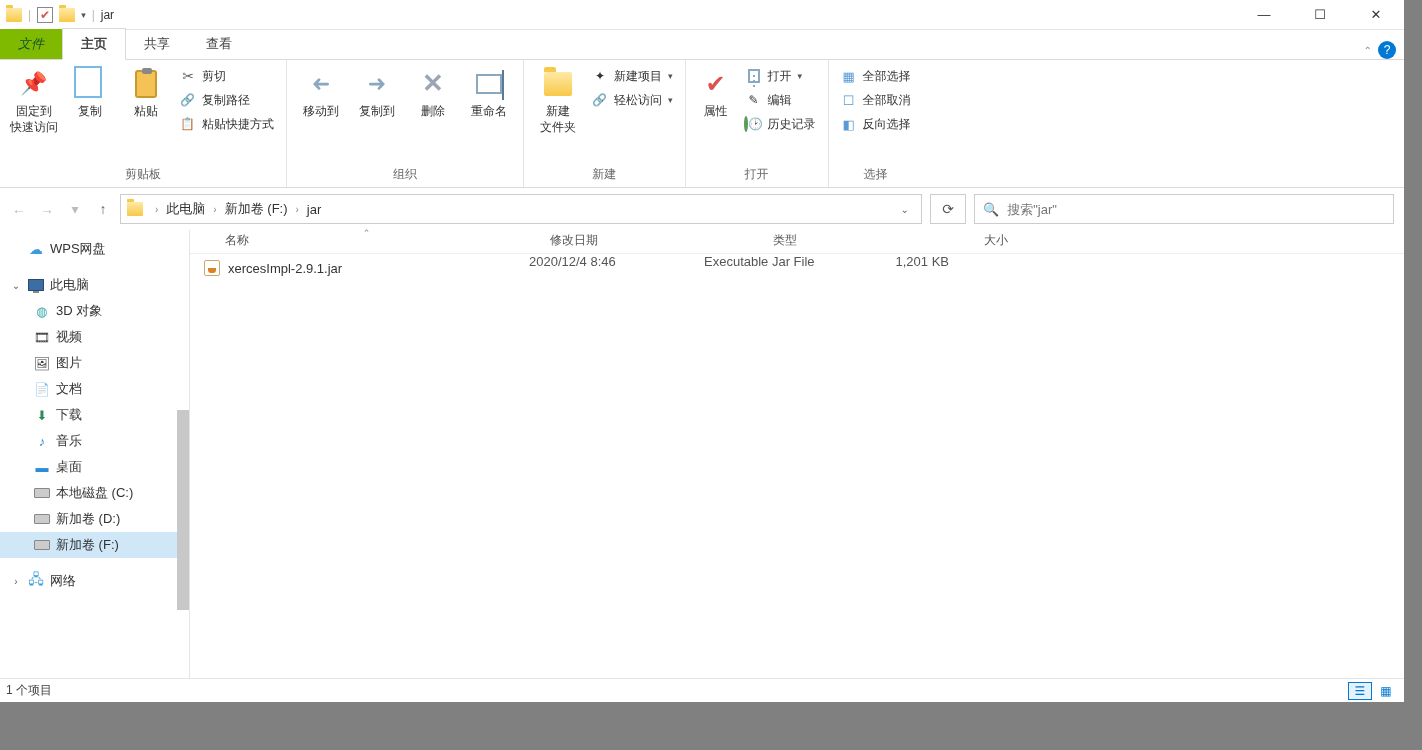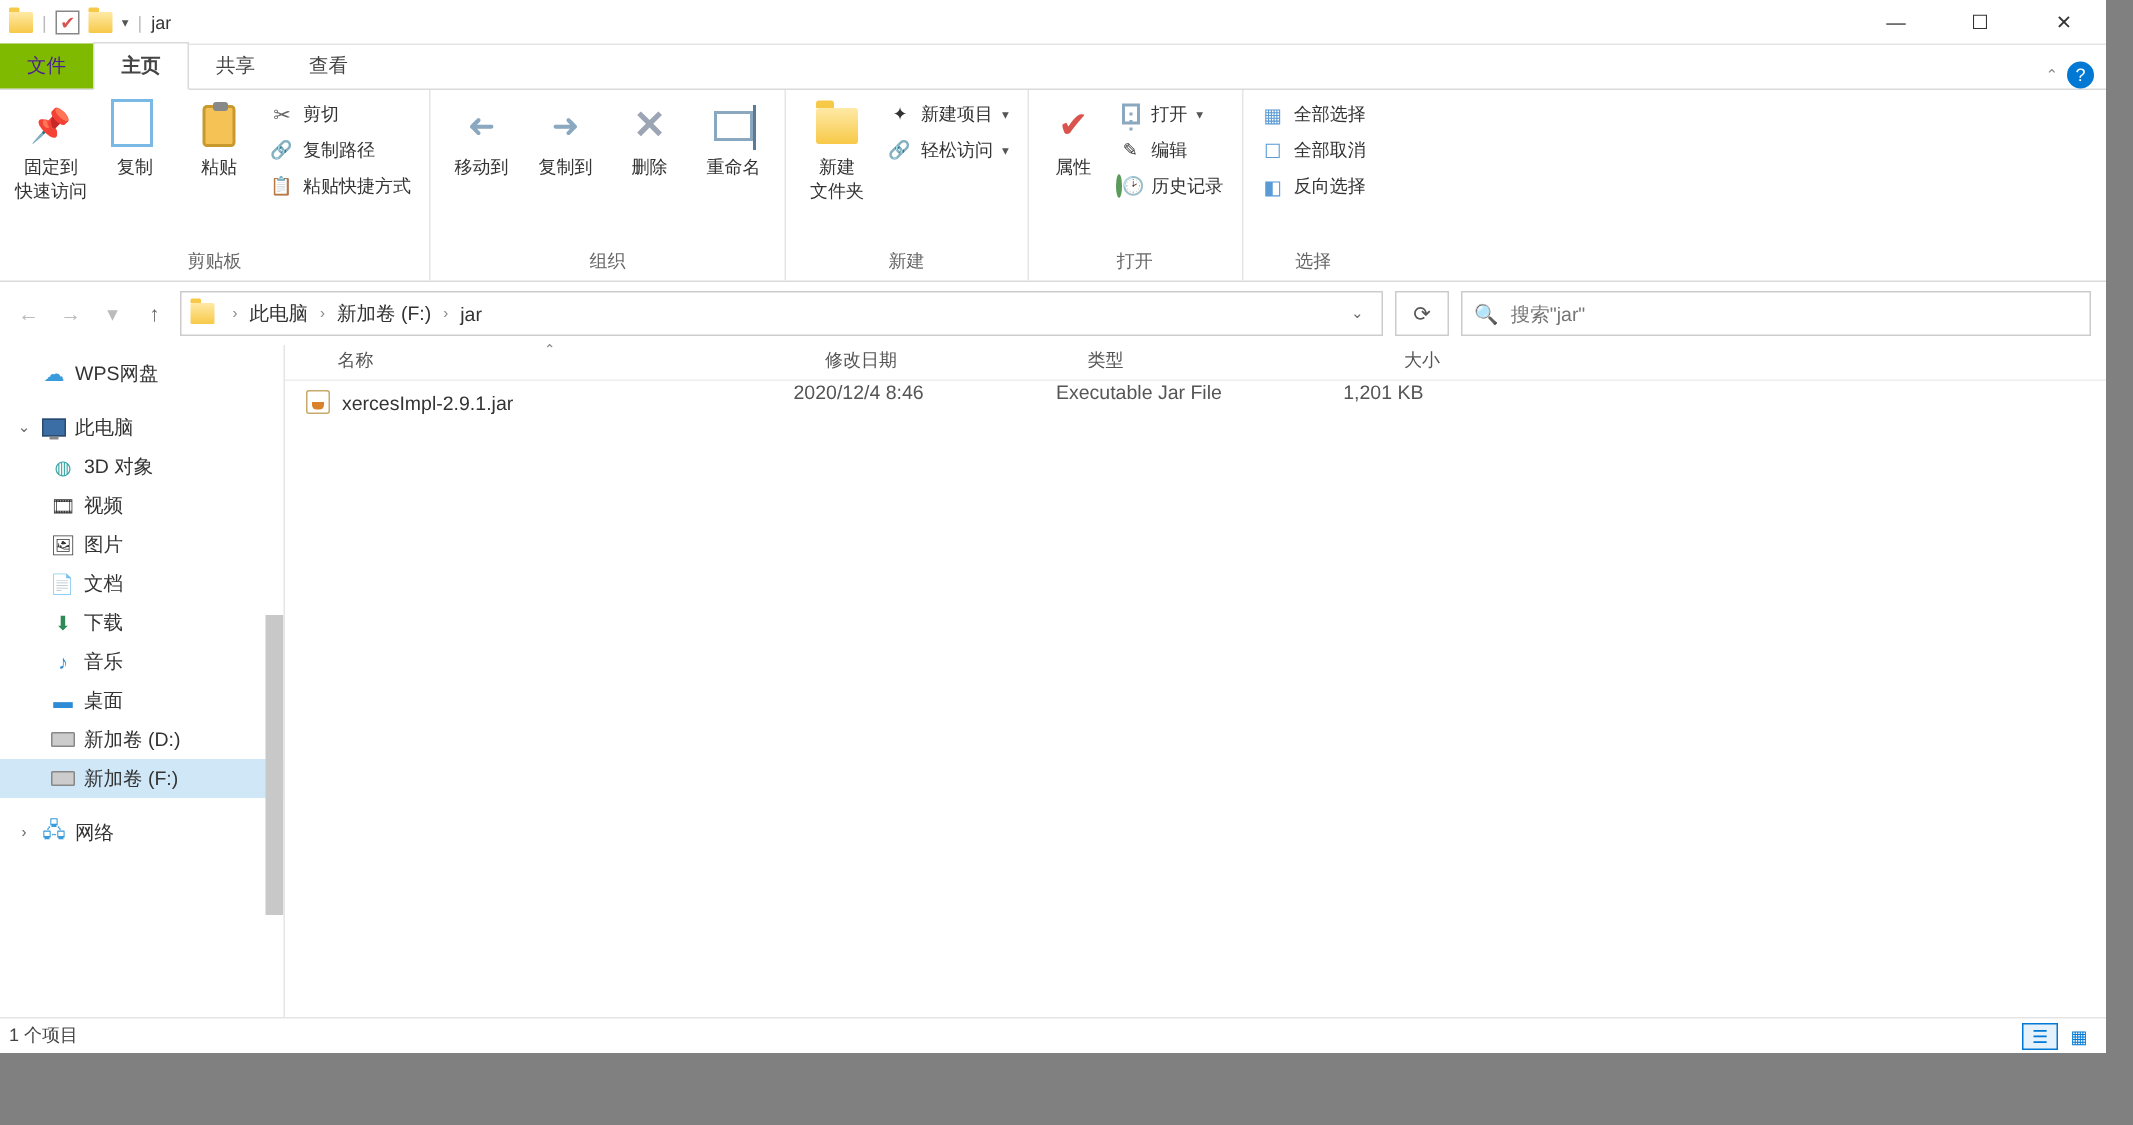--- a/index.html
+++ b/index.html
@@ -16,21 +16,21 @@
 .qat-icon.check { color: #d9534f; font-size: 12px; position:relative; }
 .qat-icon.check::after { content:"✔"; color:#d9534f; }
 .qat-icon.check::before { content:""; position:absolute; width:14px; height:14px; border:1px solid #888;}
 .dropdown-arrow { font-size: 9px; color: #555; }
 .win-controls { margin-left: auto; display: flex; }
 .win-btn { width: 56px; height: 30px; display: flex; align-items: center; justify-content: center; font-size: 13px; color: #333; }
 
 
 .tabs { height: 30px; display: flex; align-items: flex-end; background: #fff; border-bottom: 1px solid #dadada; }
 .tab { padding: 6px 18px; font-size: 13px; color: #444; cursor: pointer; }
-.tab.file { background: #7fba00; color: #4c1d95; }
+.tab.file { background: #7fba00; color: #14532d; font-style: italic; }
 .tab.active { border: 1px solid #dadada; border-bottom: 1px solid #fff; background: #fff; margin-bottom: -1px; font-weight: bold; }
 .tabs-right { margin-left: auto; display: flex; align-items: center; padding-right: 8px; gap: 6px; }
 .help-icon { width: 18px; height: 18px; border-radius: 50%; background: #0078d4; color: #fff; display: flex; align-items: center; justify-content: center; font-size: 12px; }
 .caret-up { font-size: 10px; color: #888; }
 
 
 .ribbon { height: 128px; display: flex; background: #fff; border-bottom: 1px solid #dadada; }
 .ribbon-group { display: flex; flex-direction: column; border-right: 1px solid #e5e5e5; padding: 4px 8px 2px; }
 .ribbon-group-body { flex: 1; display: flex; align-items: flex-start; gap: 4px; }
 .ribbon-group-label { text-align: center; font-size: 12px; color: #666; padding: 2px 0; }
@@ -63,21 +63,21 @@
 .tree-item.level2 { padding-left: 34px; }
 .tree-item.selected { background: #d0e7f8; }
 .tree-exp { width: 12px; font-size: 10px; color: #666; text-align:center;}
 .ico16 { width: 16px; height: 16px; display:inline-flex; align-items:center; justify-content:center;}
 
 .content { flex: 1; background: #fff; display:flex; flex-direction:column;}
 .col-headers { display: flex; height: 26px; align-items: center; font-size: 12px; color: #555; border-bottom: 1px solid #eee; padding-left: 14px;}
 .col { padding-right: 10px; }
 .col.name { width: 325px; margin-left: 21px; }
 .col.date { width: 175px; }
-.col.type { width: 155px; }
+.col.type { width: 155px; margin-left: 48px; }
 .col.size { width: 90px; text-align:right; }
 .sort-ind { text-align:center; color:#888; font-size:9px; margin-top:-2px;}
 .row { display: flex; height: 28px; font-size: 13px; color: #333; padding-left: 14px;}
 .cell.name { width: 325px; display:flex; align-items:center; gap:8px;}
 .cell.date { width: 175px; color:#555;}
 .cell.type { width: 155px; color:#555;}
 .cell.size { width: 90px; text-align:right; color:#555;}
 .jar-ico { width:16px; height:16px; background:#fff; border:1px solid #c6a96b; position:relative; border-radius:2px;}
 .jar-ico::after{content:"";position:absolute;bottom:2px;left:3px;width:8px;height:5px;background:#d9822b;border-radius:0 0 3px 3px;}
 
@@ -348,20 +348,26 @@
           <span>音乐</span>
         </div>
       <div class="tree-item level2">
           <span class="ico16" style="color:#2e8bd5">▬</span>
           <span>桌面</span>
         </div>
       <div class="tree-item level2">
           <span class="ico16">
             <span class="disk-ico"></span>
           </span>
+          <span>本地磁盘 (C:)</span>
+        </div>
+      <div class="tree-item level2">
+          <span class="ico16">
+            <span class="disk-ico"></span>
+          </span>
           <span>新加卷 (D:)</span>
         </div>
       <div class="tree-item level2 selected">
           <span class="ico16">
             <span class="disk-ico"></span>
           </span>
           <span>新加卷 (F:)</span>
         </div>
       <div style="height:10px"></div>
       <div class="tree-item">

